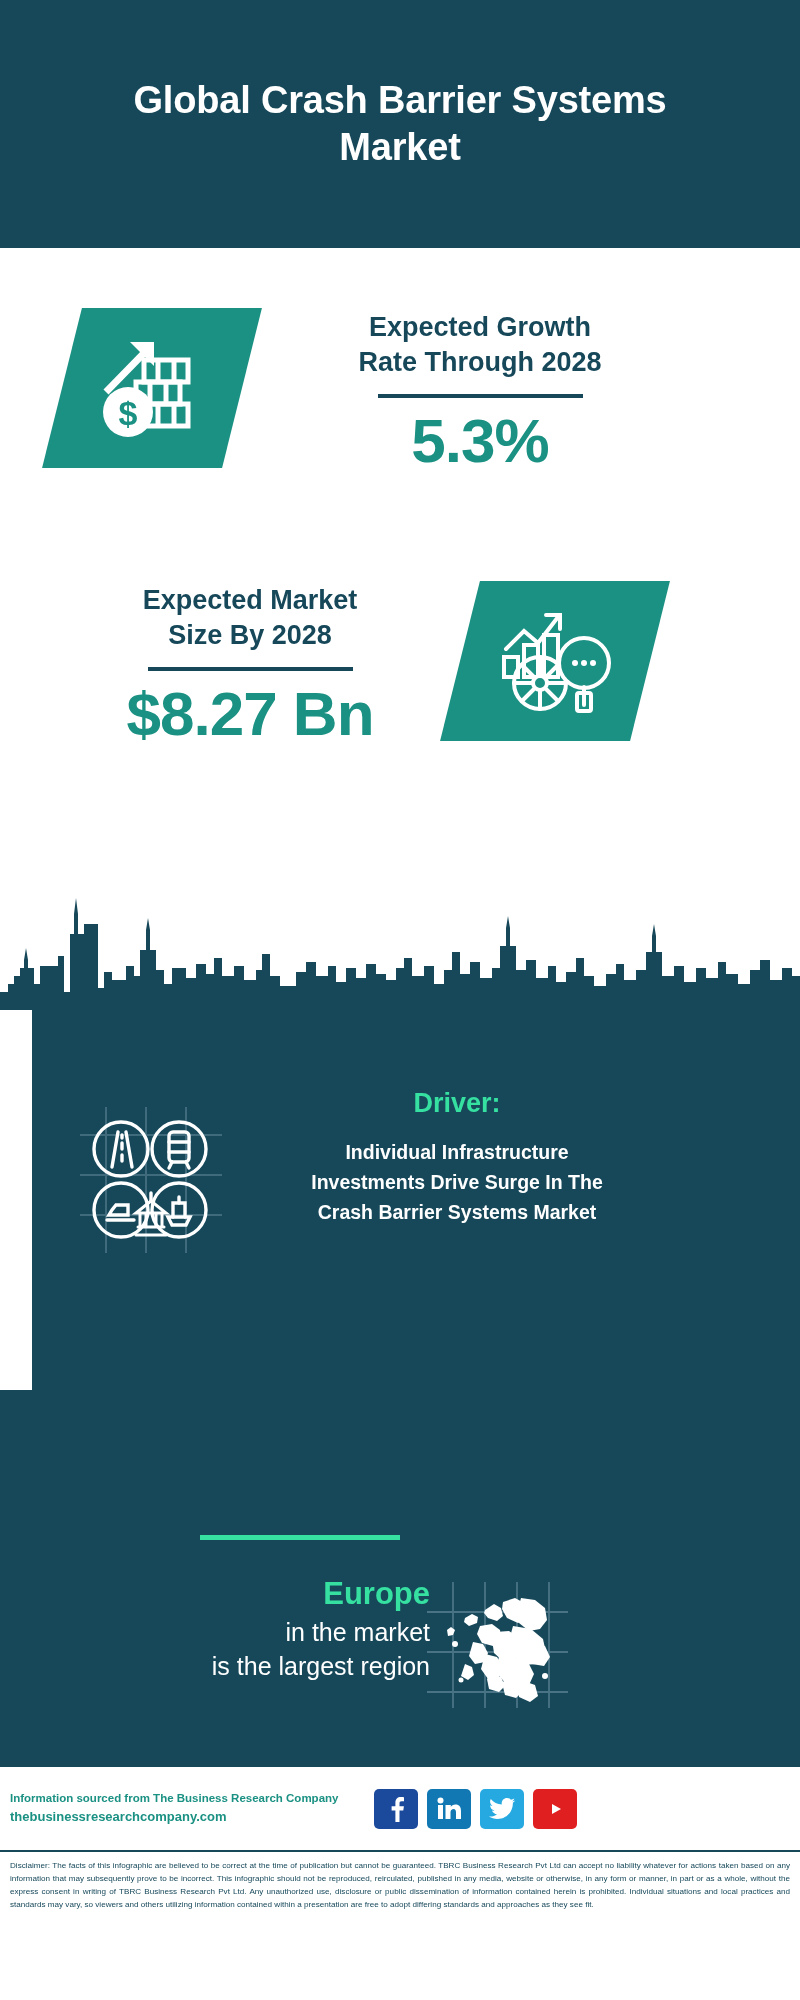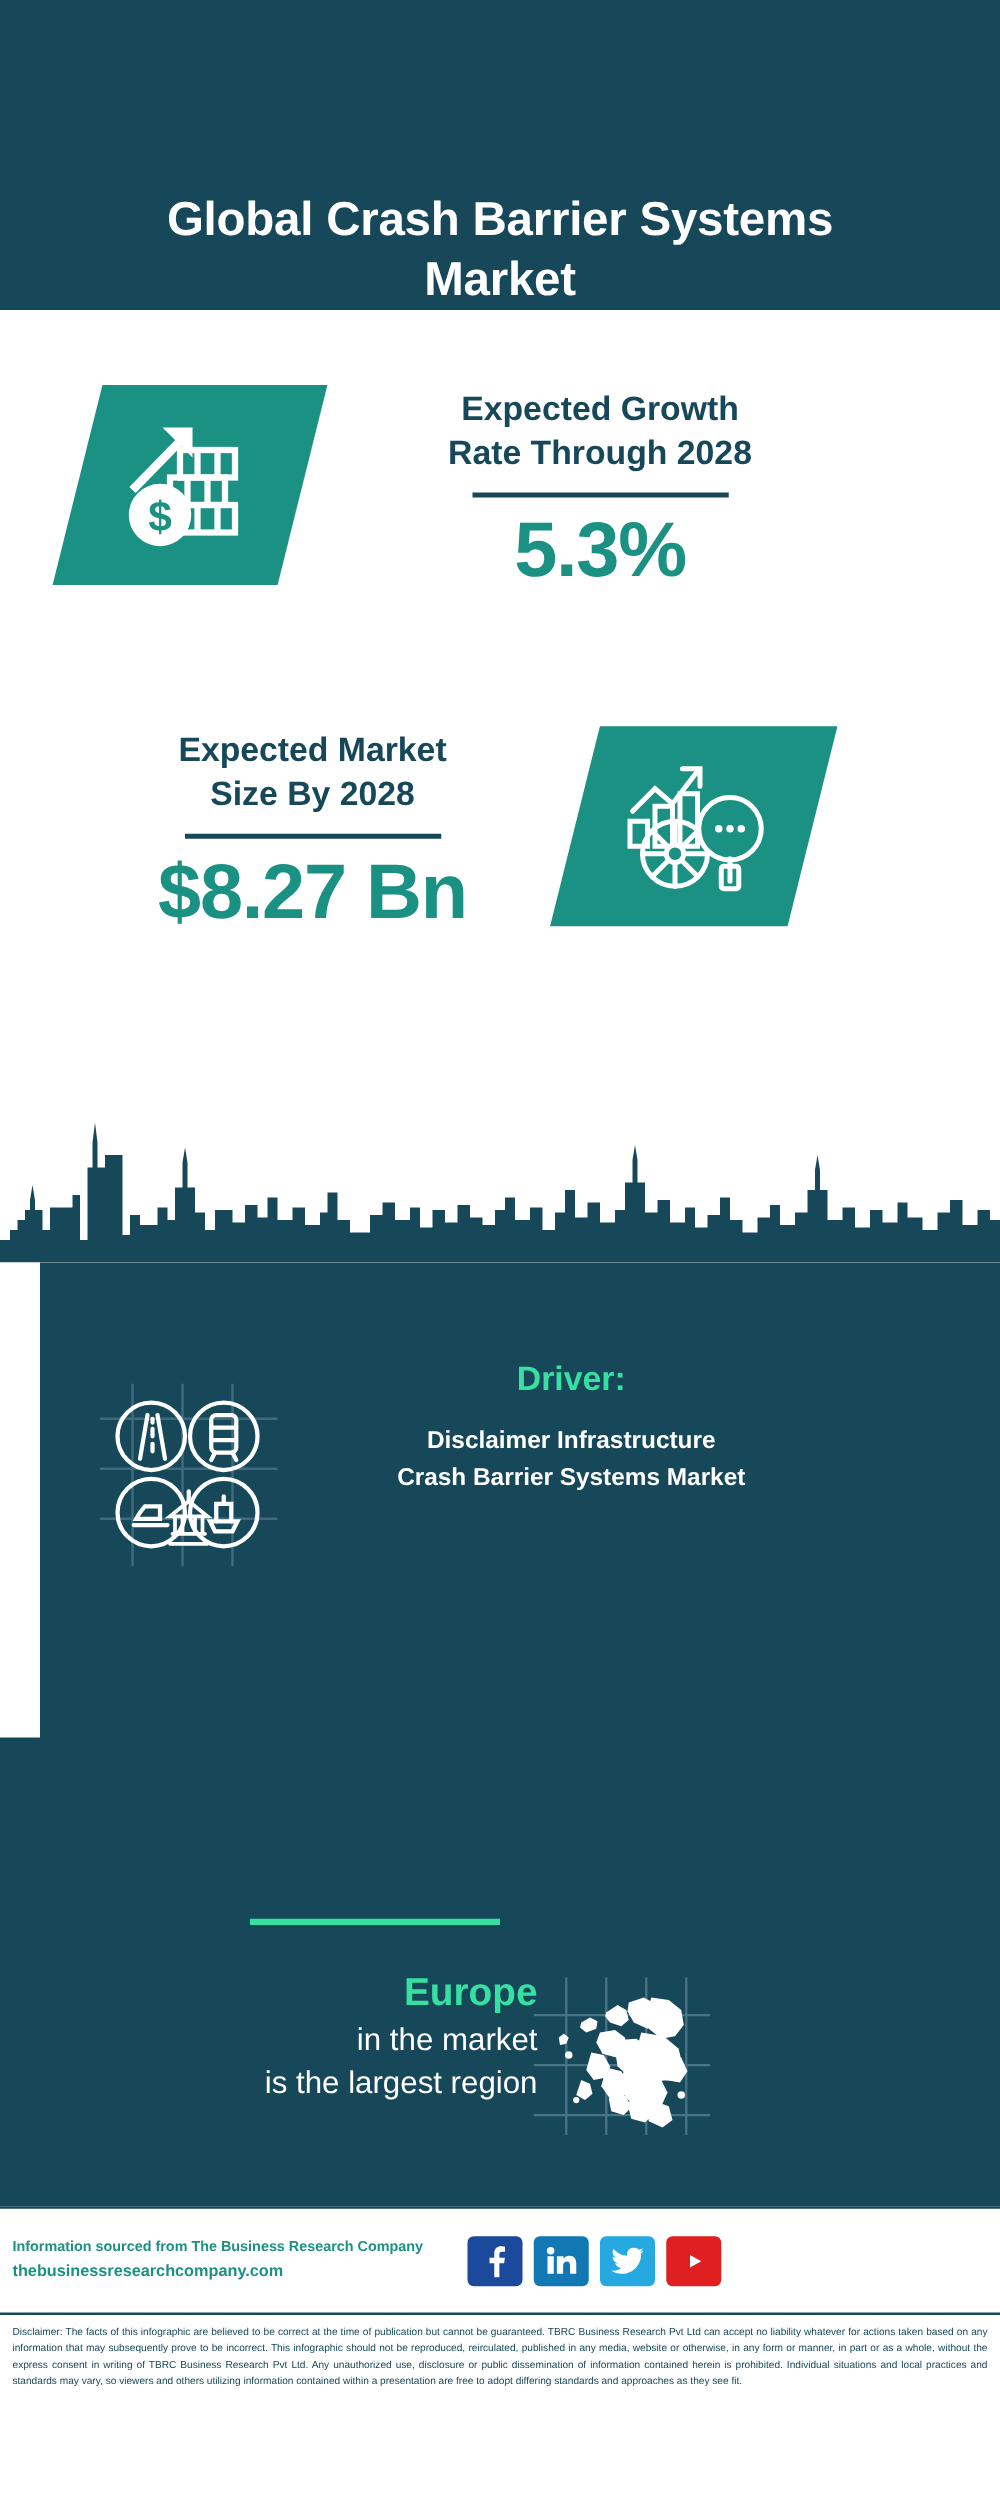--- a/index.html
+++ b/index.html
@@ -9,21 +9,21 @@
     background:#ffffff;
     position:relative;
     overflow:hidden;
   }
   .page { width:800px; height:2000px; position:relative; background:#ffffff; }
 
   
   .header {
     height:248px;
     background:#16485a;
-    display:flex; align-items:flex-end; justify-content:center;
+    display:flex; align-items:center; justify-content:center;
     padding:0 85px;
   }
   .header-title {
     color:#ffffff;
     font-size:38px;
     font-weight:bold;
     line-height:1.25;
     text-align:center;
     letter-spacing:-0.2px;
   }
@@ -243,21 +243,22 @@
           <line x1="31" y1="115" x2="58" y2="115"></line>
 
           <path d="M92,112 L114,112 L110,120 L96,120 Z"></path>
           <path d="M97,112 L97,98 L109,98 L109,112"></path>
           <line x1="103" y1="98" x2="103" y2="92"></line>
         </g>
       </svg>
     </div>
     <div class="driver-text">
       <div class="driver-head">Driver:</div>
-      <div class="driver-body">Disclaimer Infrastructure</div>
+      <div class="driver-body">Individual Infrastructure</div>
+      <div class="driver-body">Investments Drive Surge In The</div>
       <div class="driver-body">Crash Barrier Systems Market</div>
     </div>
   </div>
 
   <div class="region-wrap">
     <div class="green-rule" style="position:absolute;left:200px;top:145px;width:200px;height:5px;"></div>
     <div class="region-text">
       <div class="region-name">Europe</div>
       <div class="region-desc">in the market</div>
       <div class="region-desc">is the largest region</div>

